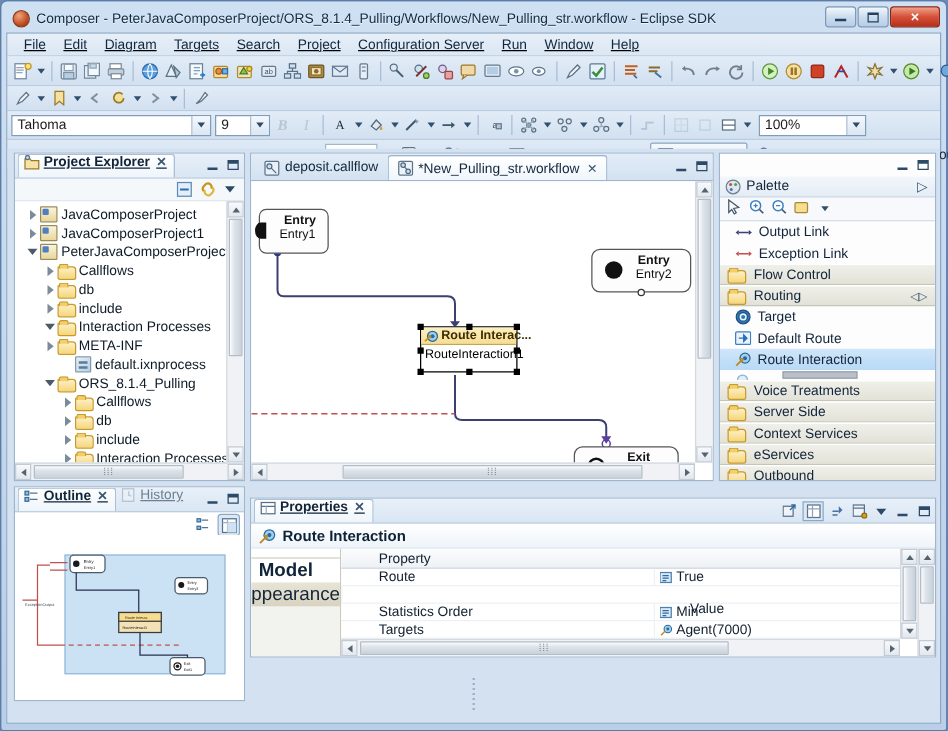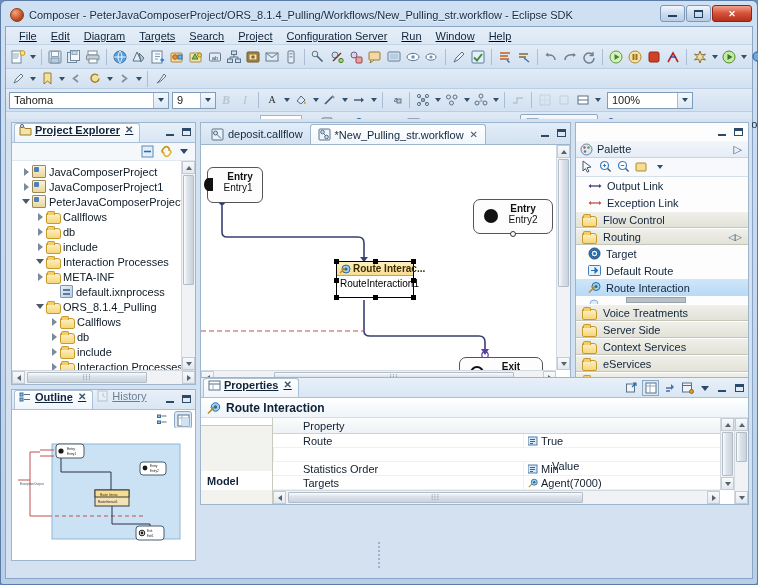--- a/index.html
+++ b/index.html
@@ -322,21 +322,21 @@
     padding-left: 6px; font-size: 12px; font-weight: bold; color: #0e2236;
     background: linear-gradient(180deg,#ffffff,#eef4fa);
     border-bottom: 1px solid #d3dfea;
   }
   .prop-tabs {
     position: absolute; left: 0; top: 0; width: 72px; bottom: 0;
     background: #f2f2ee; border-right: 1px solid #c9c9bc;
   }
   .ptab {
     height: 19px; display: flex; align-items: center; padding-left: 6px;
-    font-size: 11px; color: #11243a; margin-top: 45px;
+    font-size: 15px; color: #11243a;
   }
   .ptab.active { font-weight: bold; background: #fff; }
   .ptab.sel2 { background: linear-gradient(180deg,#e8e4d6,#d8d3c0); justify-content: flex-end; }
   .ptable { position: absolute; left: 72px; right: 0; top: 0; bottom: 0; background: #fff; }
   .prow { display: flex; height: 14px; border-bottom: 1px solid #edf1f5; font-size: 11px; }
   .prow.head {
     background: linear-gradient(180deg,#fbfcfd,#eef2f6);
     border-bottom: 1px solid #c9d3dd; height: 16px; color: #1b2c3d;
   }
   .pcell-name { width: 250px; padding-left: 30px; line-height: 14px; color: #101f2e; }
@@ -1252,21 +1252,21 @@
             <span class="folder" style="margin-left:3px;"></span>
             <span>eServices</span>
           </div>
           <div class="pal-group">
             <span class="folder" style="margin-left:3px;"></span>
             <span>Outbound</span>
           </div>
         </div>
       </div>
 
-      <div class="view" style="left:194px; top:258px; width:549px; height:128px;">
+      <div class="view" style="left:194px; top:279px; width:549px; height:128px;">
         <div class="view-tabs">
           <div class="vtab active">
             <svg width="13" height="13" viewBox="0 0 13 13">
                 <rect x="1" y="2" width="11" height="9" fill="#fff" stroke="#5a7086"></rect>
                 <path d="M1 5h11" stroke="#5a7086"></path>
                 <path d="M5 5v6" stroke="#9ab0c4"></path>
               </svg>
             <span>Properties</span>
             <span class="vtab-close">✕</span>
           </div>

